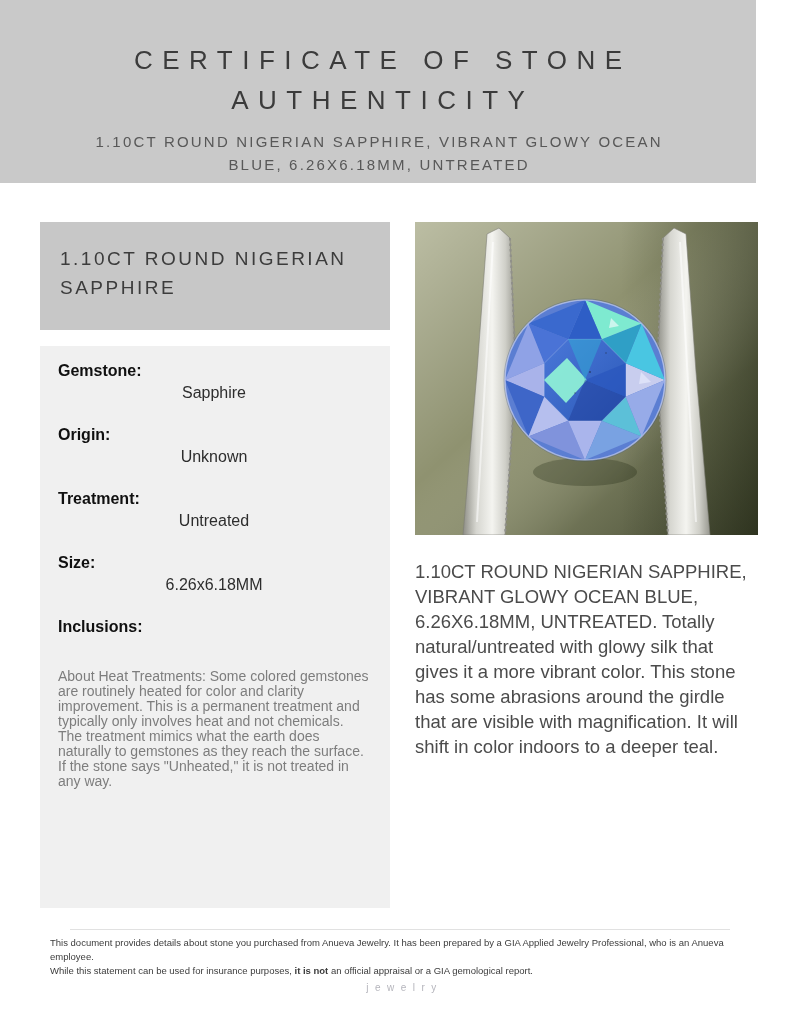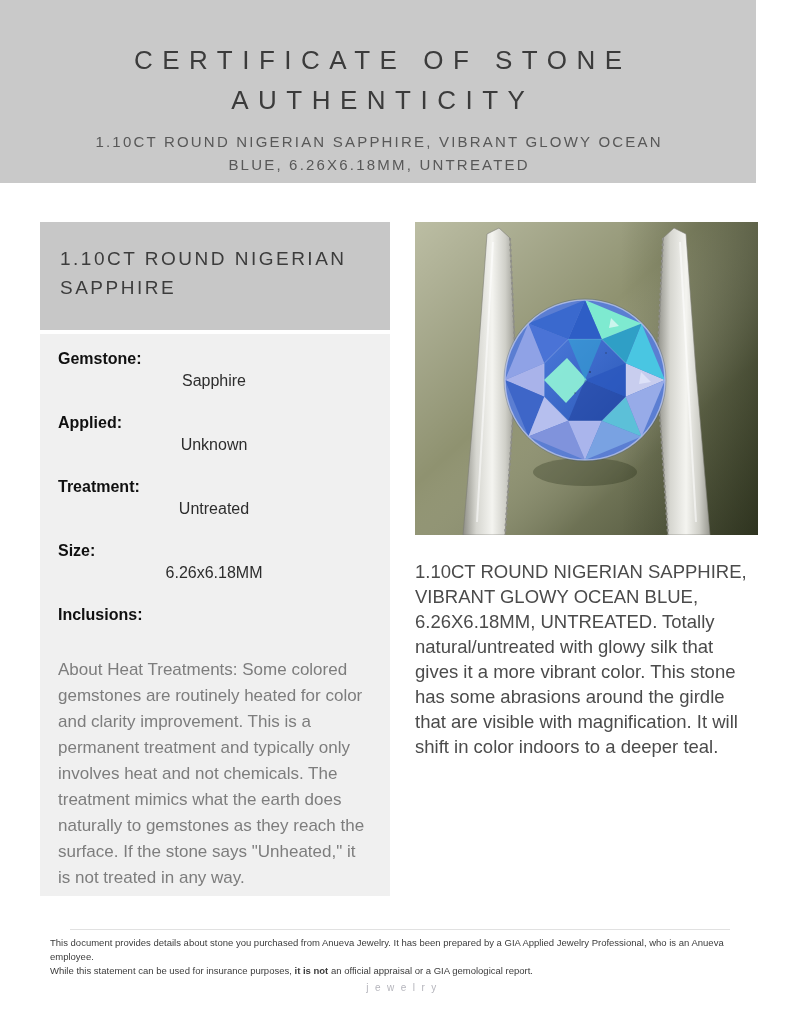--- a/index.html
+++ b/index.html
@@ -27,27 +27,27 @@
 
   
   .left-col { position:absolute; left:40px; top:222px; width:350px; }
   .heading-box {
     box-sizing:border-box; width:350px; height:108px;
     background:#c7c7c7; padding:22px 20px 0 20px;
     font-size:19px; letter-spacing:2.5px; line-height:1.55; color:#3c3c3c;
   }
   .details-panel {
     box-sizing:border-box; width:350px; height:562px;
-    margin-top:4px; background:#f0f0f0; padding:14px 20px 0 18px;
+    margin-top:16px; background:#f0f0f0; padding:14px 20px 0 18px;
   }
   .field { margin-bottom:20px; font-size:16px; line-height:22px; }
   .field-label { font-weight:bold; color:#101010; }
   .field-value { color:#2d2d2d;text-align:center; }
   .heat-note {
-    margin-top:31px; font-size:17px; line-height:26px; color:#7d7d7d;
+    margin-top:31px; font-size:14px; line-height:15px; color:#7d7d7d;
   }
 
   
   .photo-wrap { position:absolute; left:415px; top:222px; width:343px; height:313px; }
   .photo-wrap svg { display:block; }
   .description {
     position:absolute; left:415px; top:559px; width:336px;
     font-size:18.5px; line-height:25px; color:#4b4b4b;
   }
 
@@ -84,21 +84,21 @@
   <div class="left-col">
     <div class="heading-box">
       <span>1.10CT ROUND NIGERIAN SAPPHIRE</span>
     </div>
     <div class="details-panel">
       <div class="field">
         <div class="field-label">Gemstone:</div>
         <div class="field-value">Sapphire</div>
       </div>
       <div class="field">
-        <div class="field-label">Applied:</div>
+        <div class="field-label">Origin:</div>
         <div class="field-value">Unknown</div>
       </div>
       <div class="field">
         <div class="field-label">Treatment:</div>
         <div class="field-value">Untreated</div>
       </div>
       <div class="field">
         <div class="field-label">Size:</div>
         <div class="field-value">6.26x6.18MM</div>
       </div>

